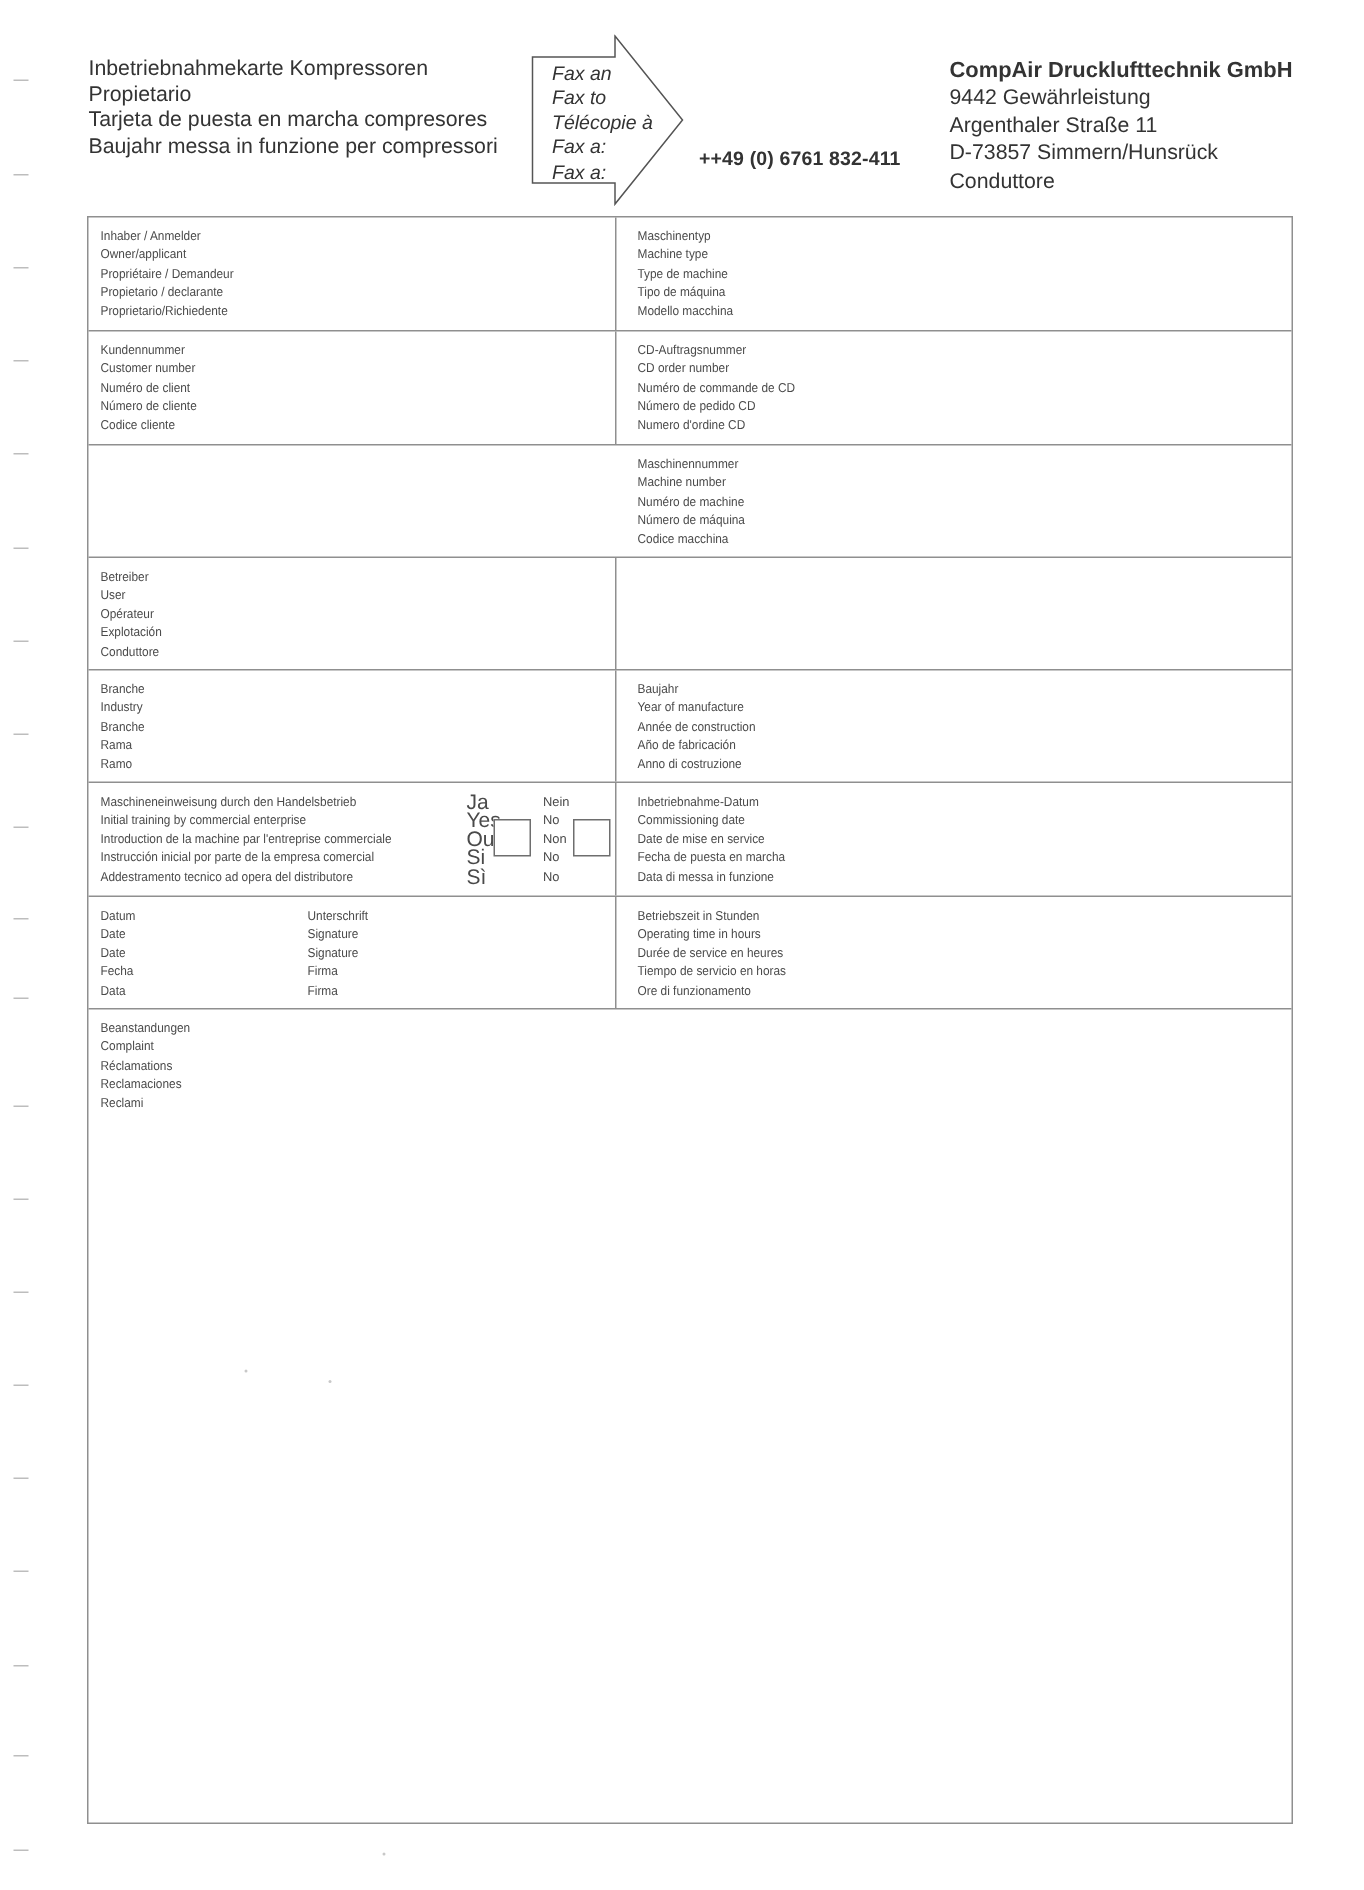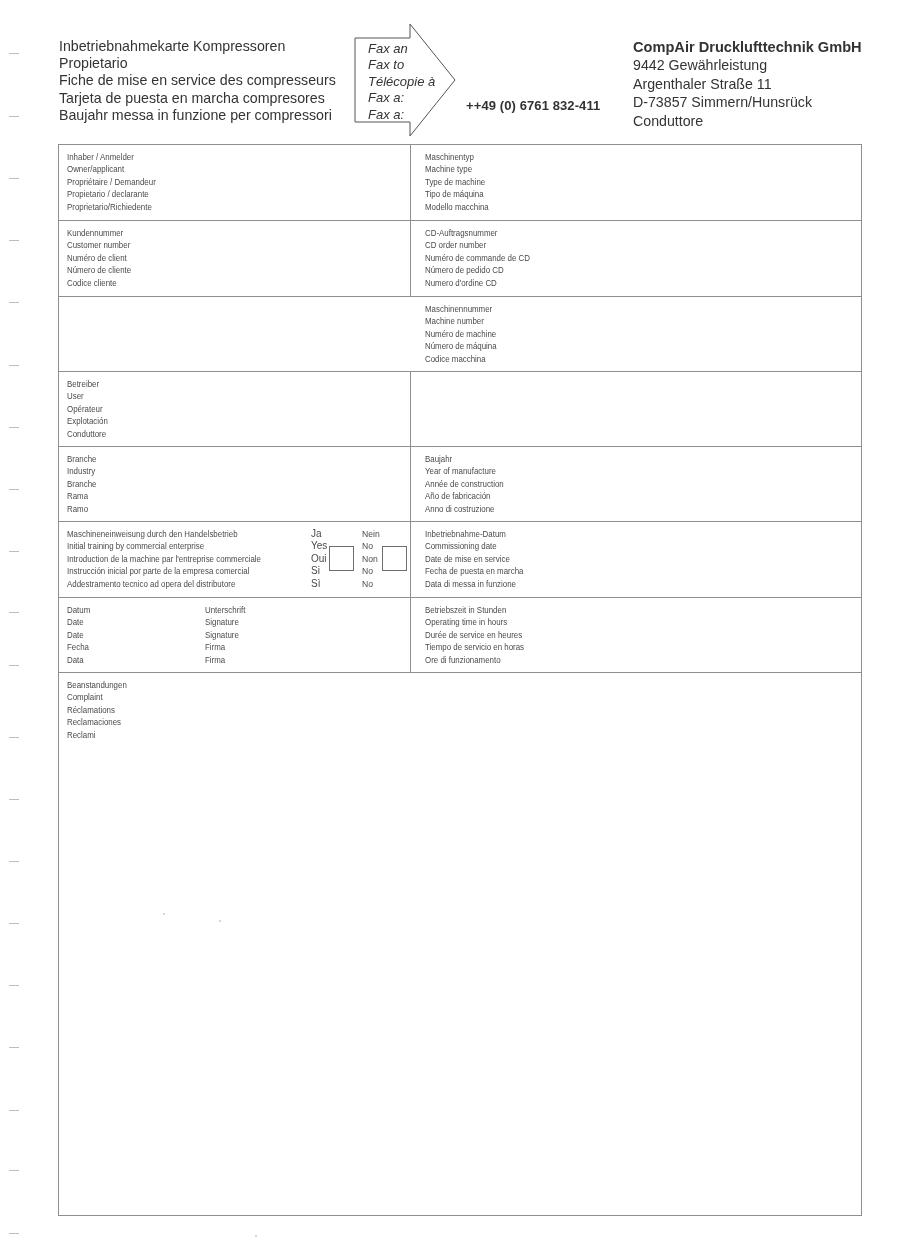--- a/index.html
+++ b/index.html
@@ -22,21 +22,21 @@
   .form { position: absolute; left: 58px; top: 144px; width: 804px; height: 1072px; border: 1px solid #8f8f8f; box-sizing: border-box; }
   .row { position: absolute; left: 0; width: 100%; border-bottom: 1px solid #8f8f8f; box-sizing: border-box; }
   .cell { position: absolute; top: 0; height: 100%; box-sizing: border-box; }
   .cell.left { left: 0; width: 352px; border-right: 1px solid #8f8f8f; }
   .cell.right { left: 352px; right: 0; }
   .lines { position: absolute; left: 8px; top: 6px; font-size: 8.6px; line-height: 12.4px; color: #4a4a4a; font-family: "Liberation Sans", sans-serif; transform: scaleX(0.92); transform-origin: left top; }
   .right .lines { left: 14px; }
   .lines div { white-space: nowrap; }
   .col2 { position: absolute; left: 146px; top: 6px; font-size: 8.6px; line-height: 12.4px; color: #4a4a4a; transform: scaleX(0.92); transform-origin: left top; }
   .col2 div { white-space: nowrap; }
-  .yes-col { position: absolute; left: 252px; top: 6px; font-size: 10px; line-height: 12.4px; color: #4a4a4a; }
+  .yes-col { position: absolute; left: 252px; top: 6px; font-size: 14px; line-height: 12.4px; color: #4a4a4a; }
   .no-col { position: absolute; left: 303px; top: 6px; font-size: 8.6px; line-height: 12.4px; color: #4a4a4a; }
   .yes-col div, .no-col div { white-space: nowrap; }
   .chk { position: absolute; width: 25px; height: 25px; border: 1px solid #6e6e6e; box-sizing: border-box; background: #fff; }
   .complaint-area { position: absolute; left: 0; top: 528px; width: 100%; height: 543px; }
   .speck { position: absolute; width: 2px; height: 2px; background: #c8c8c8; border-radius: 1px; }
 </style>
 </head>
 <body>
 
 <div>
@@ -58,21 +58,20 @@
   <div class="tick" style="top:985px"></div>
   <div class="tick" style="top:1047px"></div>
   <div class="tick" style="top:1110px"></div>
   <div class="tick" style="top:1170px"></div>
   <div class="tick" style="top:1233px"></div>
 </div>
 
 <div class="title-block">
   <div>Inbetriebnahmekarte Kompressoren</div>
   <div>Propietario</div>
-  <div>Fiche de mise en service des compresseurs</div>
   <div>Tarjeta de puesta en marcha compresores</div>
   <div>Baujahr messa in funzione per compressori</div>
 </div>
 
 <div class="fax-arrow">
   <svg width="104" height="115" viewBox="0 0 104 115">
     <polygon points="1,15 56,15 56,1 101,57 56,113 56,99 1,99" fill="#ffffff" stroke="#555" stroke-width="1"></polygon>
   </svg>
   <div class="fax-labels">
     <div>Fax an</div>

